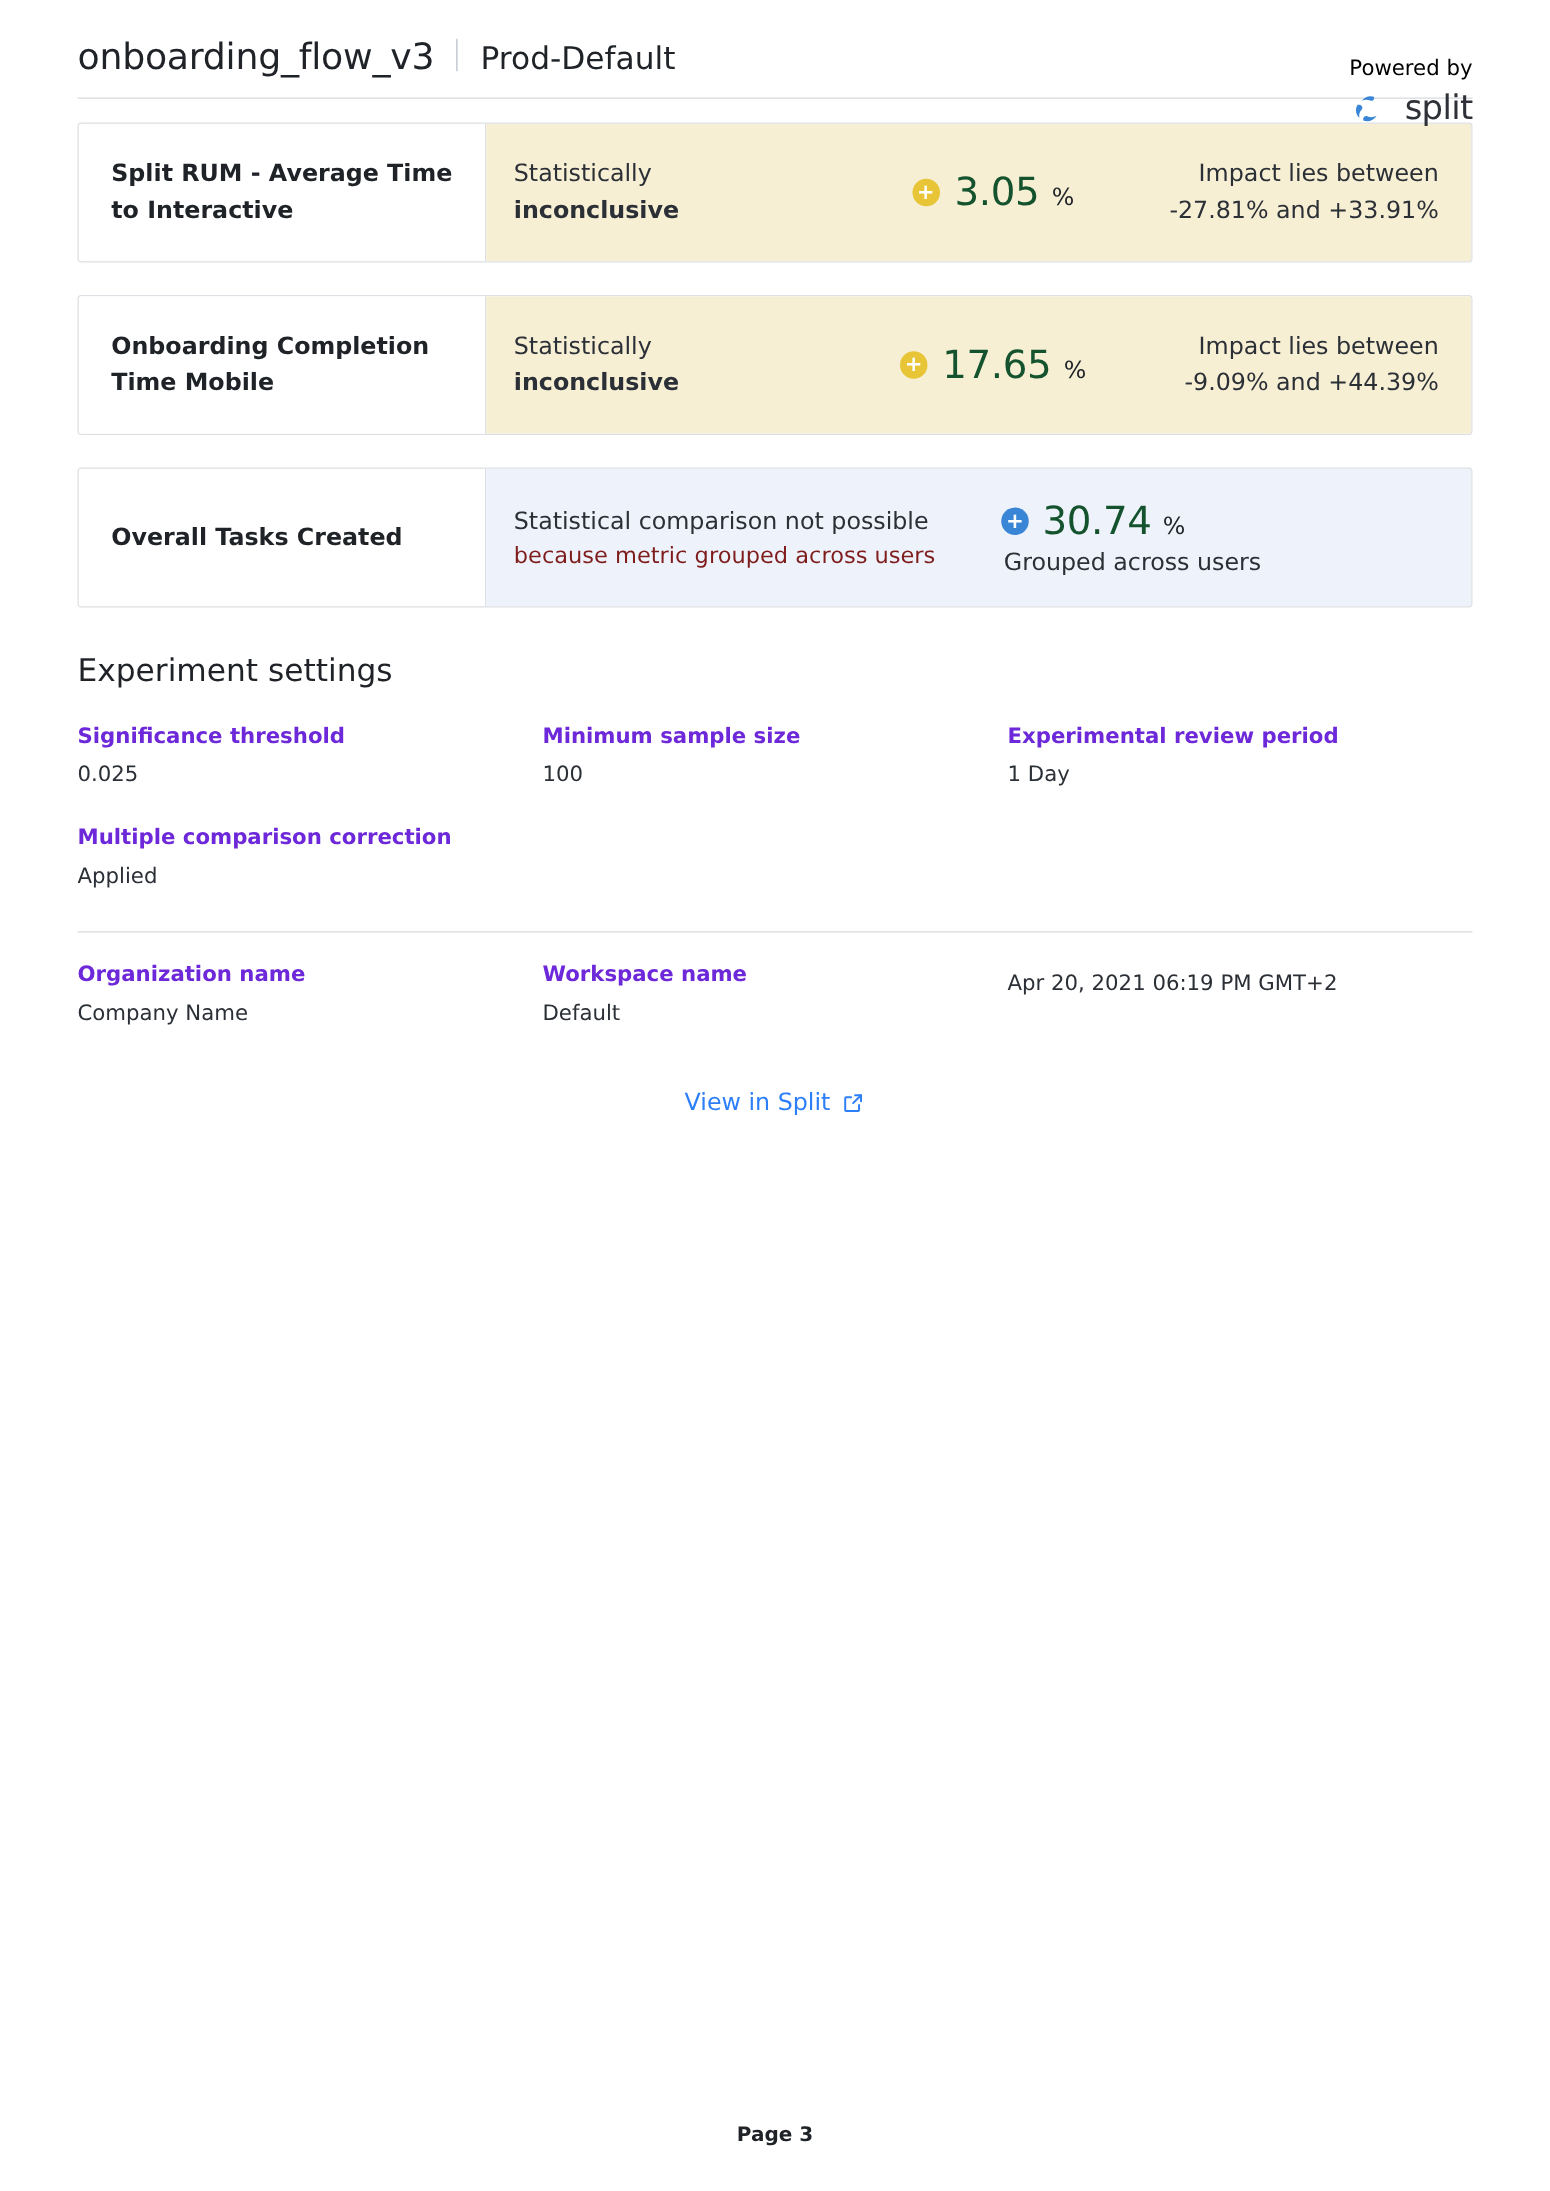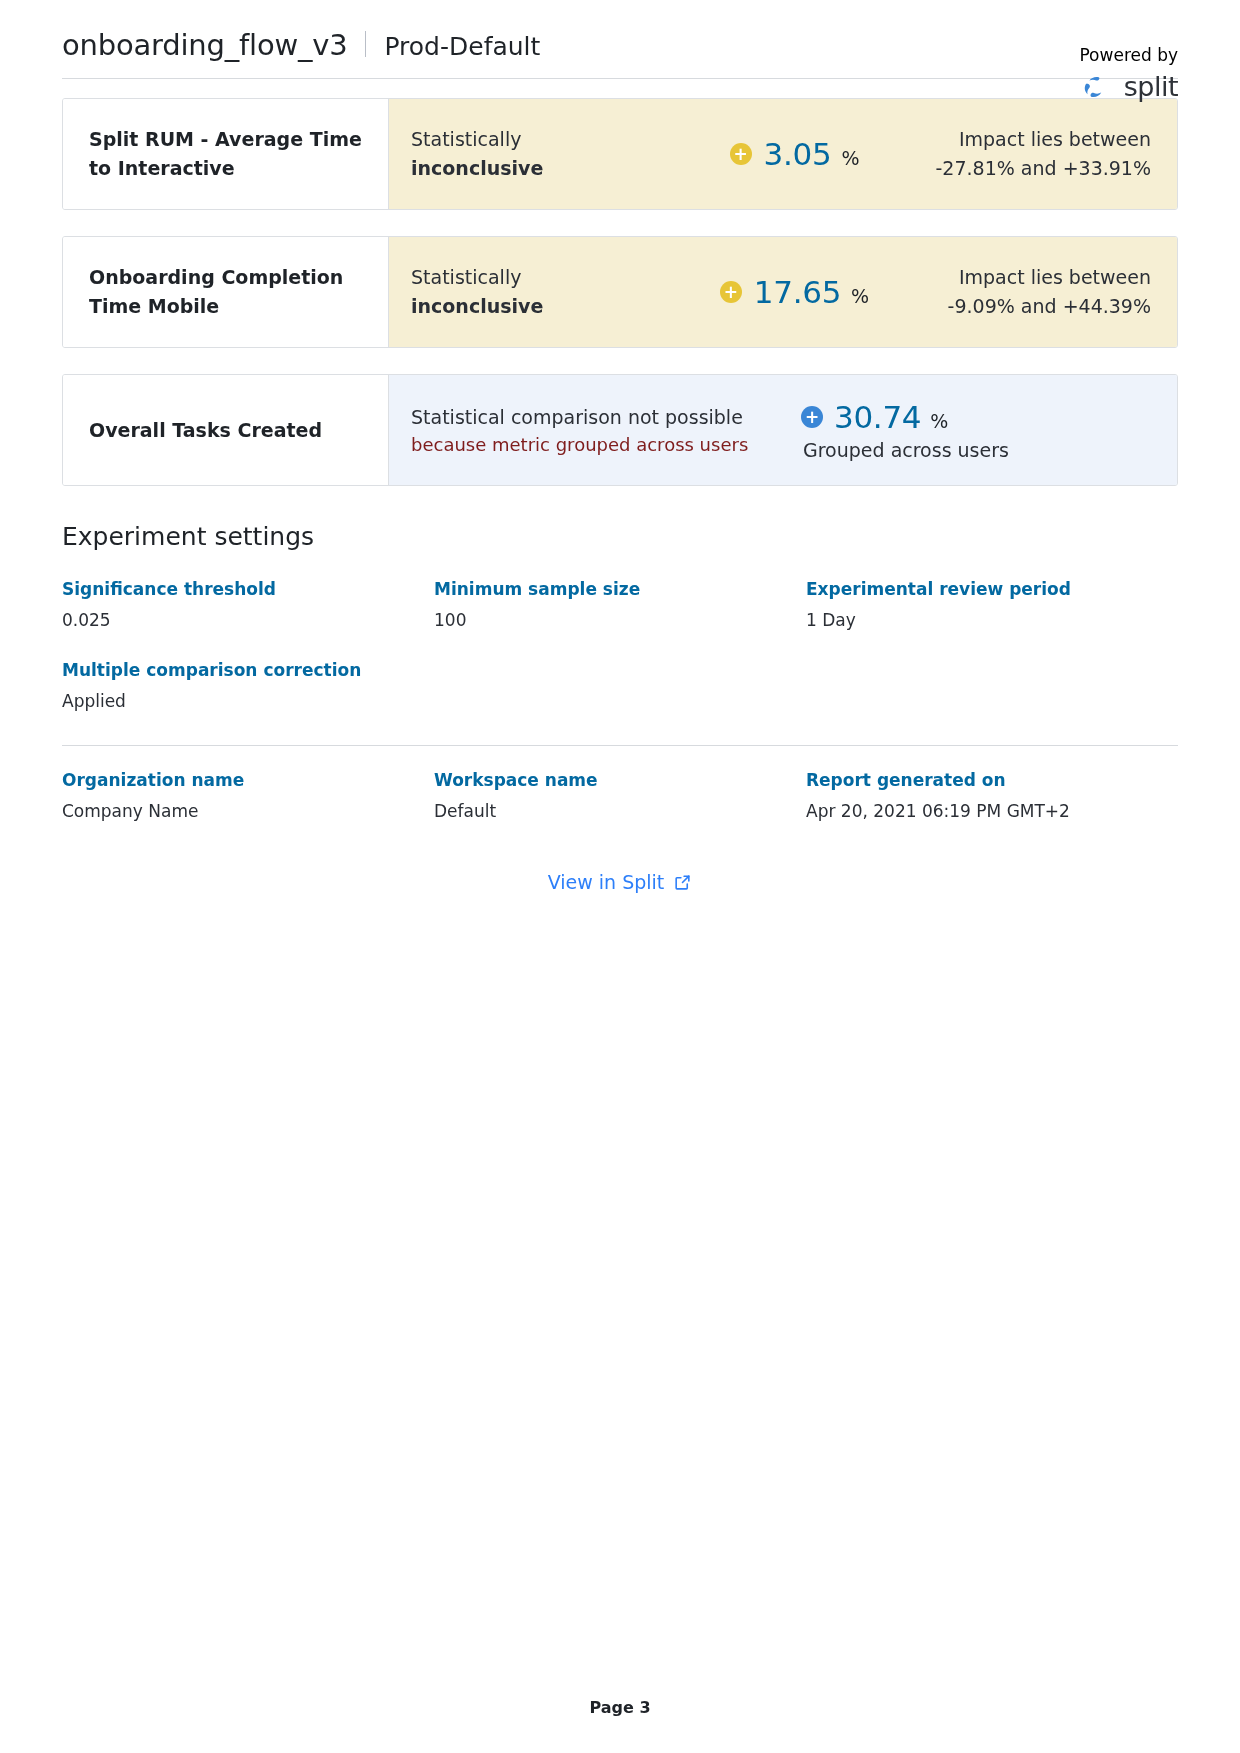--- a/index.html
+++ b/index.html
@@ -160,21 +160,21 @@
     color: #fff;
     font-size: 17px;
     line-height: 1;
     font-weight: bold;
     flex: none;
   }
   .badge.yellow { background: #e7c537; }
   .badge.blue   { background: #3a86d6; }
   .value-num {
     font-size: 31px;
-    color: #0369a1;
+    color: #14532d;
     letter-spacing: -0.3px;
   }
   .value-pct {
     font-size: 19px;
     color: #1f2328;
     position: relative;
     top: 4px;
     margin-left: -2px;
   }
 
@@ -218,21 +218,21 @@
     flex-wrap: wrap;
   }
   .grid-cell {
     width: 372px;
     box-sizing: border-box;
     margin-bottom: 26px;
   }
   .grid-label {
     font-size: 17px;
     font-weight: bold;
-    color: #0369a1;
+    color: #6d28d9;
     line-height: 24px;
   }
   .grid-value {
     font-size: 17px;
     color: #2b2f36;
     line-height: 24px;
     margin-top: 7px;
   }
   .rule {
     border-bottom: 1px solid #d7dade;
@@ -377,21 +377,20 @@
   <div class="grid">
     <div class="grid-cell">
       <div class="grid-label">Organization name</div>
       <div class="grid-value">Company Name</div>
     </div>
     <div class="grid-cell">
       <div class="grid-label">Workspace name</div>
       <div class="grid-value">Default</div>
     </div>
     <div class="grid-cell">
-      <div class="grid-label">Report generated on</div>
       <div class="grid-value">Apr 20, 2021 06:19 PM GMT+2</div>
     </div>
   </div>
 
   <div class="view-link-row">
     <a class="view-link">
       <span>View in Split</span>
       <svg class="ext-icon" viewBox="0 0 24 24" fill="none" stroke="#2d7ff9" stroke-width="2" stroke-linecap="round" stroke-linejoin="round">
         <path d="M14 4h6v6"></path>
         <path d="M20 4l-8 8"></path>

